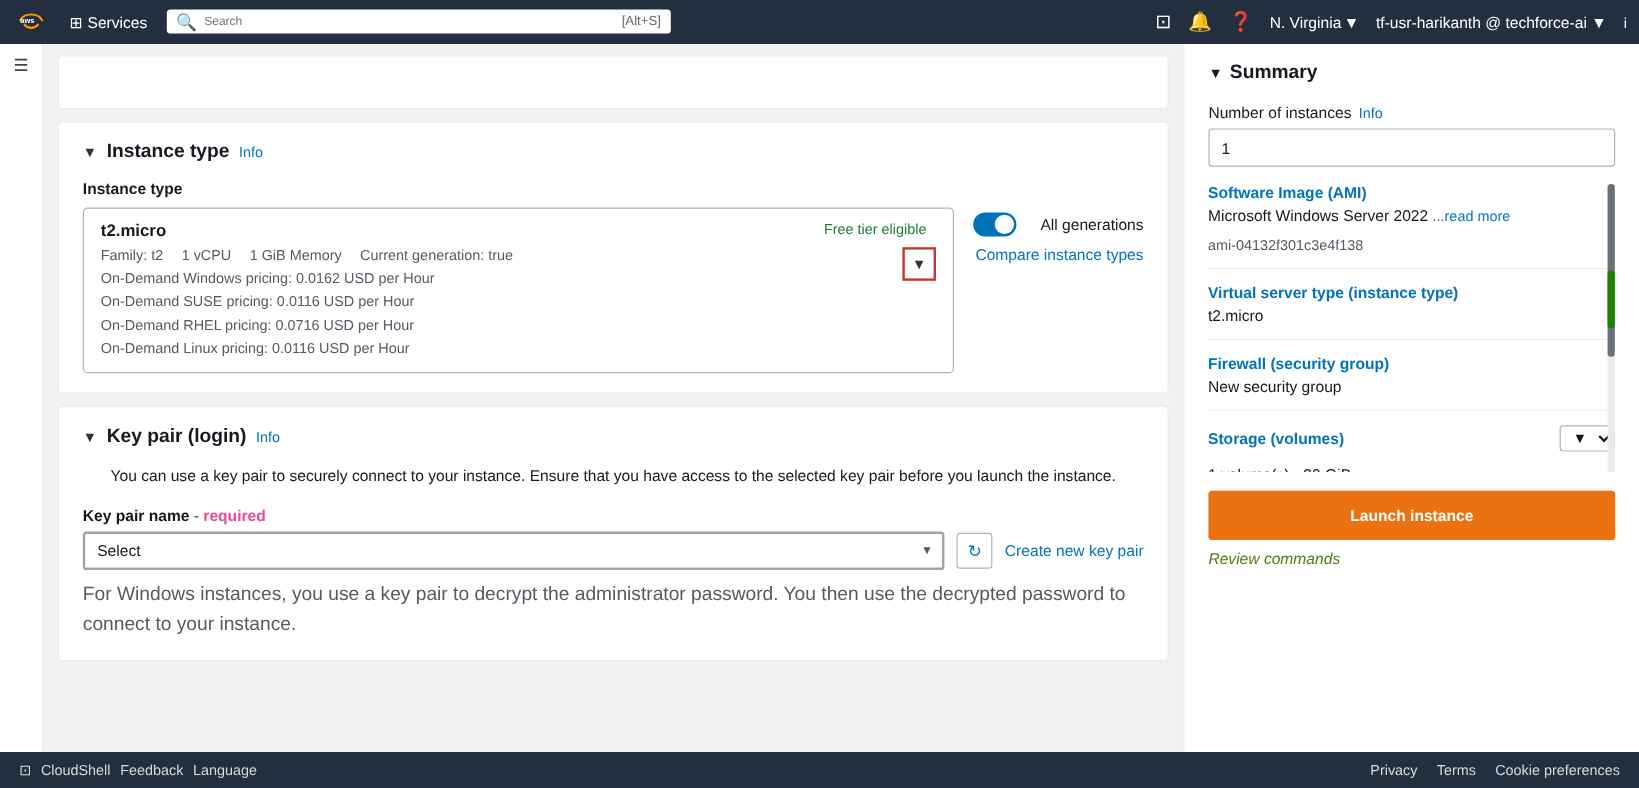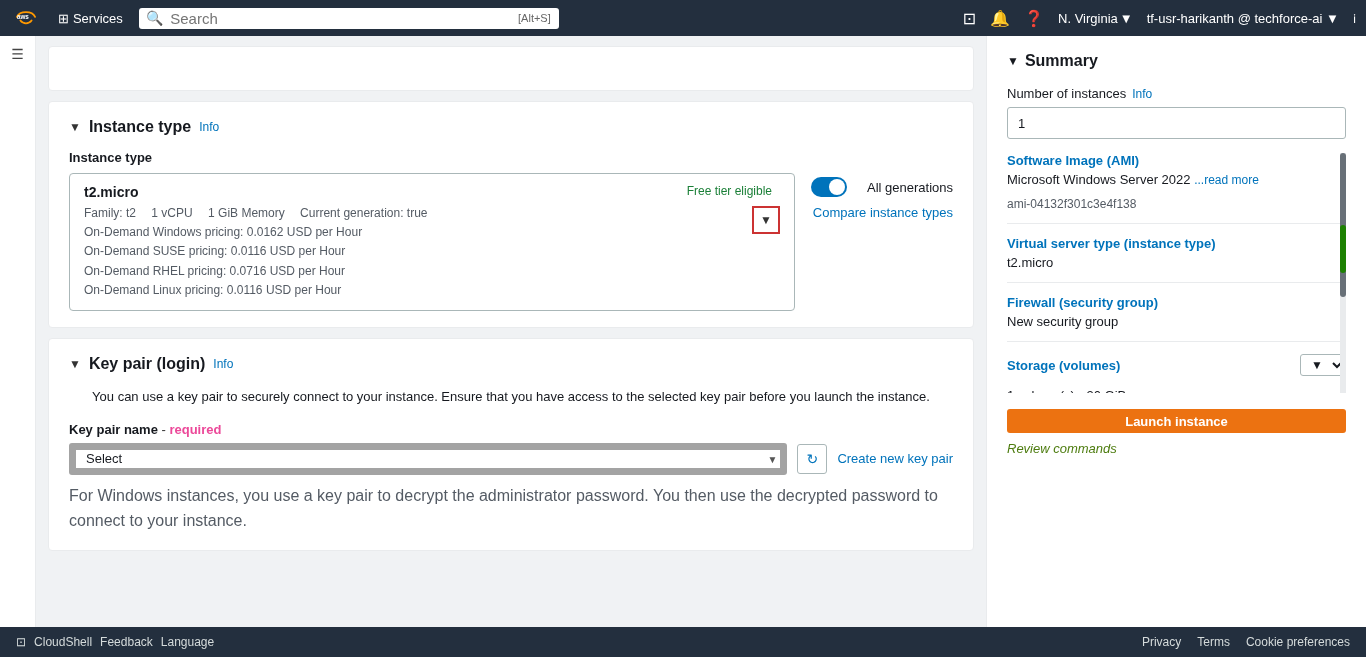--- a/index.html
+++ b/index.html
@@ -29,21 +29,21 @@
     }
     .nav-search {
       flex: 1; max-width: 420px;
       display: flex; align-items: center;
       background: #fff;
       border-radius: 3px;
       padding: 2px 8px;
       gap: 6px;
     }
     .nav-search input {
-      border: none; outline: none; font-size: 15px; width: 100%; color: #16191f;
+      border: none; outline: none; font-size: 10px; width: 100%; color: #16191f;
     }
     .nav-right {
       display: flex; align-items: center; gap: 14px; margin-left: auto;
     }
     .nav-icon-btn {
       color: #fff; font-size: 16px; cursor: pointer;
     }
     .nav-region {
       color: #fff; font-size: 13px; cursor: pointer; display: flex; align-items: center; gap: 2px;
     }
@@ -223,21 +223,21 @@
       align-items: center;
       gap: 10px;
     }
     .select-wrapper {
       flex: 1;
       position: relative;
     }
     .select-wrapper select {
       width: 100%;
       height: 32px;
-      border: 7px solid #a3a3a3;
+      border: 2px solid #a3a3a3;
       border-radius: 3px;
       padding: 0 30px 0 10px;
       font-size: 13px;
       color: #16191f;
       background: #fff;
       appearance: none;
       cursor: pointer;
     }
     .select-wrapper::after {
       content: '▼';
@@ -373,21 +373,21 @@
       border: 1px solid #aab7b8;
       border-radius: 3px;
       font-size: 13px;
       color: #16191f;
       cursor: pointer;
       font-weight: 500;
     }
 
     .btn-launch {
       flex: 2;
-      height: 24px;
+      height: 41px;
       background: #ec7211;
       border: none;
       border-radius: 3px;
       font-size: 13px;
       color: #fff;
       cursor: pointer;
       font-weight: 700;
     }
 
     .review-commands-link {

